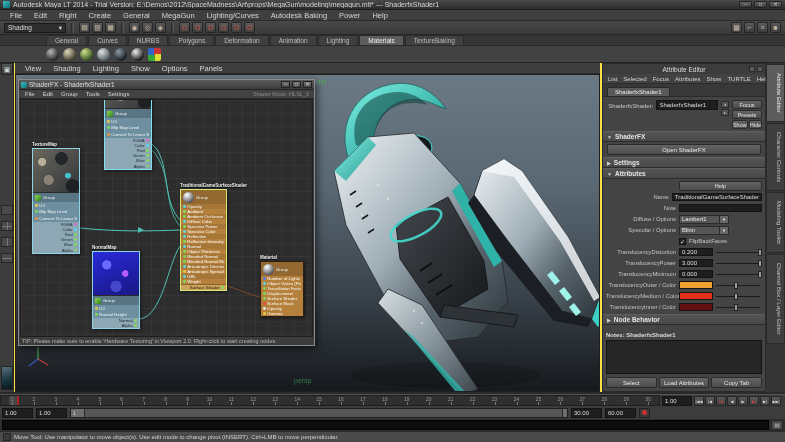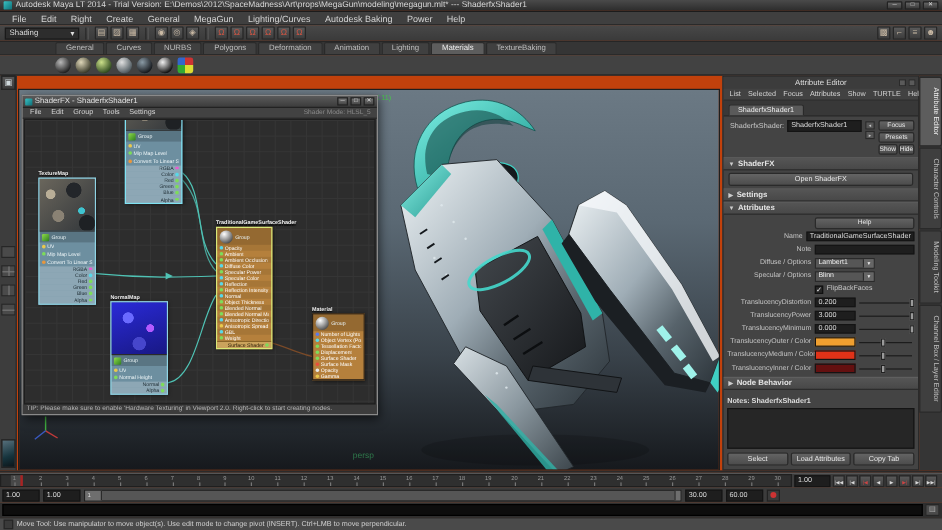--- a/index.html
+++ b/index.html
@@ -1,17 +1,17 @@
 <!DOCTYPE html>
 <html><head>
 <meta charset="utf-8">
 <style>
   *{margin:0;padding:0;box-sizing:border-box}
   body{background:#1a1a1a}
-  .app{position:relative;width:785px;height:442px;background:#c2410c;
+  .app{position:relative;width:785px;height:442px;background:#fde047;
        font-family:"Liberation Sans",sans-serif;color:#c8c8c8;overflow:hidden}
 
   
   .titlebar{position:absolute;left:0;top:0;width:785px;height:10px;background:linear-gradient(#4a4a4a,#2c2c2c);
             display:flex;align-items:center;padding:0 3px;gap:3px;border-bottom:1px solid #1c1c1c}
   .mayaicon{width:7px;height:7px;background:linear-gradient(135deg,#39c2c4,#0d6e77);border-radius:1px;flex:none}
   .wtitle{font-size:7px;color:#d8d8d8;white-space:nowrap;overflow:hidden;flex:1}
   .winbtns{display:flex;gap:2px}
   .winbtn{width:13px;height:7px;background:linear-gradient(#666,#3a3a3a);border:1px solid #222;
           font-size:5px;line-height:5px;text-align:center;color:#ddd;border-radius:1px}
@@ -305,20 +305,29 @@
       </div>
     <div class="laybtn" style="top:174px">
         <i style="left:5px;top:0;width:1px;height:8px"></i>
       </div>
     <div class="laybtn" style="top:190px">
         <i style="left:0;top:4px;width:10px;height:1px"></i>
       </div>
     <div class="vpthumb"></div>
   </div>
 
+  <div class="panelmenu">
+
+  <span class="mi">View</span>
+      <span class="mi">Shading</span>
+      <span class="mi">Lighting</span>
+      <span class="mi">Show</span>
+      <span class="mi">Options</span>
+      <span class="mi">Panels</span>
+    </div>
 
   <div class="viewport">
     <svg width="585" height="318" viewBox="0 0 585 318">
       <defs>
         <linearGradient id="chrome" x1="0" y1="0" x2="1" y2="1">
           <stop offset="0" stop-color="#eef3f5"></stop>
             <stop offset=".45" stop-color="#9fadb6"></stop>
           <stop offset=".7" stop-color="#57636b"></stop>
             <stop offset="1" stop-color="#2c343a"></stop>
         </linearGradient>

